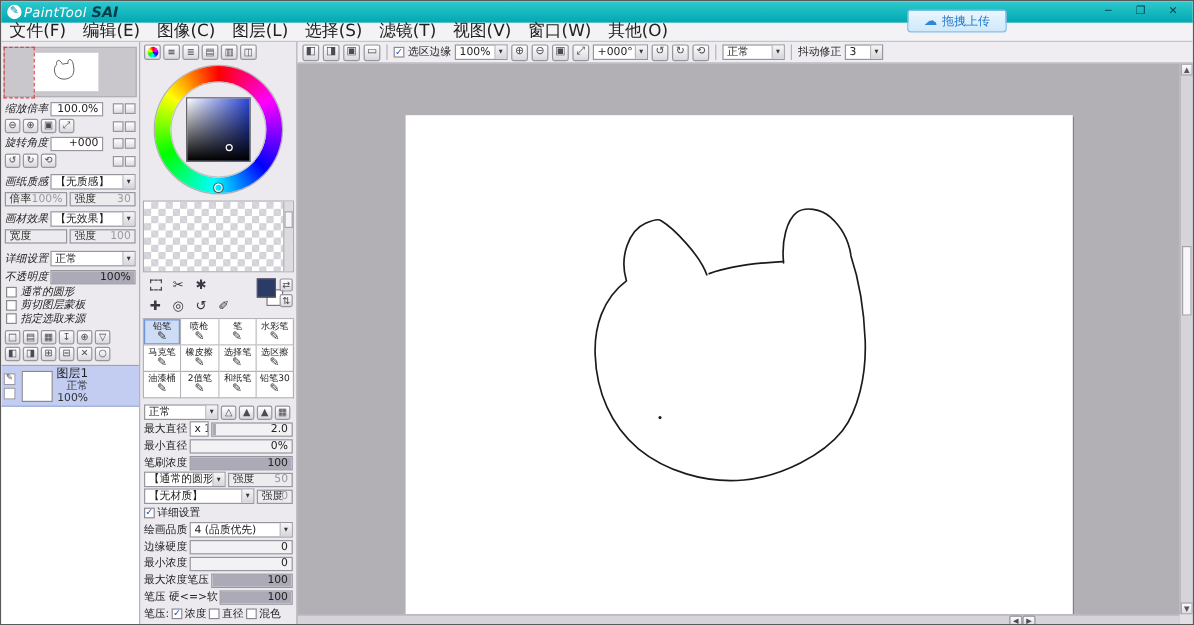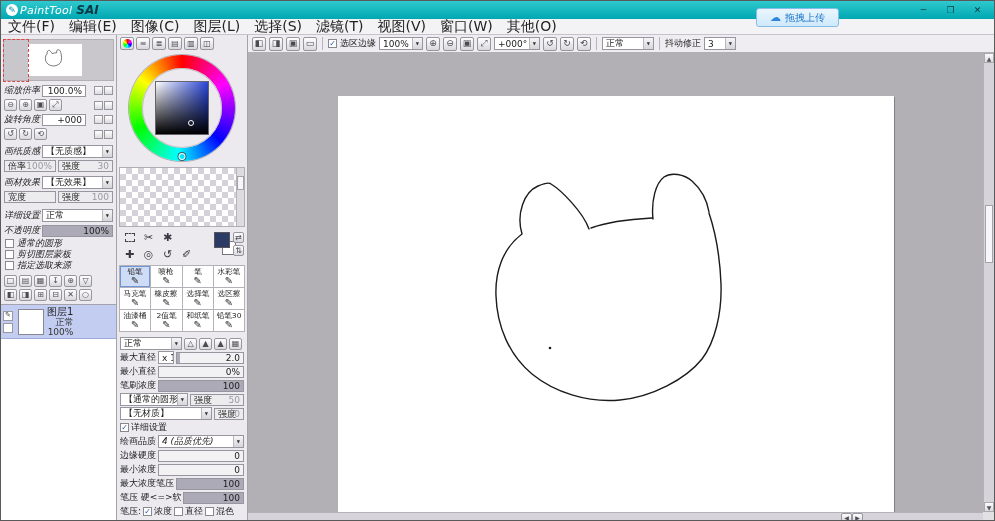--- a/index.html
+++ b/index.html
@@ -468,21 +468,21 @@
             <span class="lab">强度</span>
             <span class="txt">50</span>
           </span>
         </div>
         <div class="brow">
           <span class="cb checked"></span>
           <span class="blbl">详细设置</span>
         </div>
         <div class="brow">
           <span class="blbl">绘画品质</span>
-          <span class="combo" style="flex:1;font-style:italic;">
+          <span class="combo" style="flex:1;">
             <span class="ctext">4 (品质优先)</span>
             <span class="arrow"></span>
           </span>
         </div>
         <div class="brow">
           <span class="blbl">边缘硬度</span>
           <span class="sliderbox" style="flex:1;">
             <span class="txt">0</span>
           </span>
         </div>

